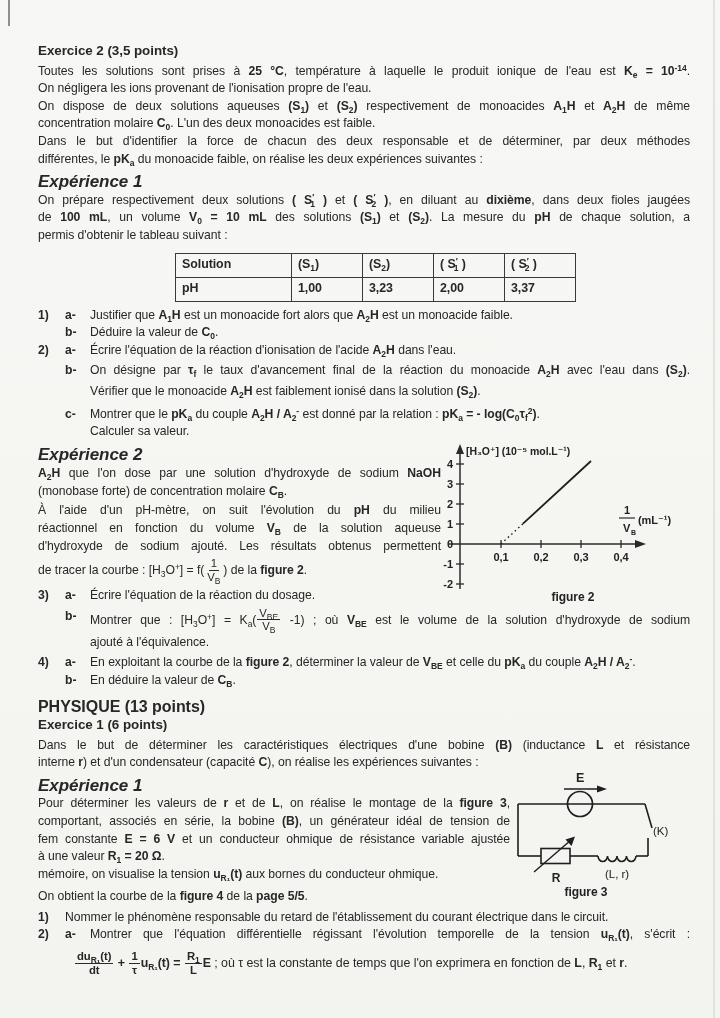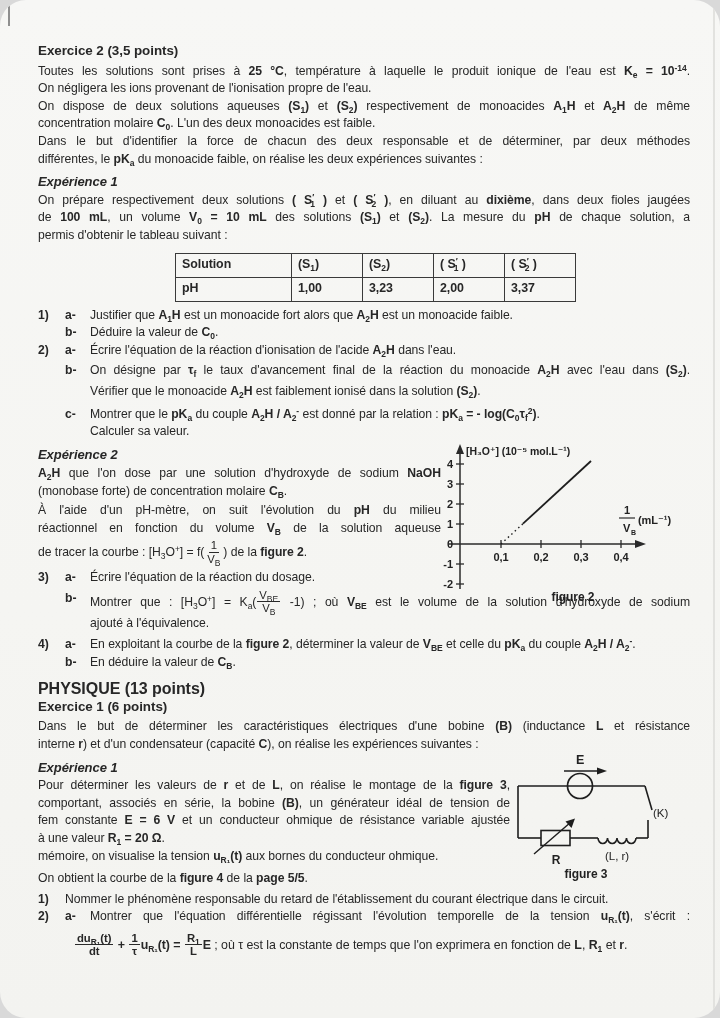--- a/index.html
+++ b/index.html
@@ -1,25 +1,25 @@
 <!DOCTYPE html>
 <html><head>
 <meta charset="utf-8">
 <style>
   html,body{margin:0;padding:0;background:#d9d9d9;}
   .page{
     position:relative;width:720px;height:1018px;overflow:hidden;
     background:linear-gradient(180deg,#f7f7f5 0%,#f5f5f2 60%,#f3f3f0 100%);
     font-family:"Liberation Sans","DejaVu Sans",sans-serif;
-    color:#272727;font-size:12.2px;line-height:17.6px;letter-spacing:-0.05px;border-radius:26px;
+    color:#272727;font-size:12.2px;line-height:17.6px;letter-spacing:-0.05px;
   }
   .content{position:absolute;left:38px;top:42px;width:652px;}
   .h1{font-size:13.4px;font-weight:bold;margin-bottom:3px;}
   .hphys{font-size:16px;font-weight:bold;margin-top:9px;}
-  .hexp{font-size:13px;font-weight:bold;font-style:italic;margin-top:5px;margin-bottom:1px;}
+  .hexp{font-size:17px;font-weight:bold;font-style:italic;margin-top:5px;margin-bottom:1px;}
   .ln{min-height:17.6px;}
   .j{text-align:justify;text-align-last:justify;}
   sub{font-size:8.5px;vertical-align:-3px;line-height:0;}
   sup{font-size:8.5px;vertical-align:4px;line-height:0;}
   sub.ts{margin-left:-4px;}
   f{display:inline-flex;flex-direction:column;align-items:center;vertical-align:middle;
     line-height:1.1;font-size:11.3px;margin:0 1px;transform:translateY(-1px);text-align:center;}
   f>n{display:block;border-bottom:1px solid #2a2a2a;padding:0 2px;}
   f>d{display:block;padding:0 2px;}
   table.ph{border-collapse:collapse;margin:8px 0 5px 137px;}
@@ -119,20 +119,21 @@
       <span class="qt">Calculer sa valeur.</span>
     </div>
 
     <div class="exp2sec">
       <div class="hexp">Expérience 2</div>
       <div class="col">
         <div class="ln j"><b>A<sub>2</sub>H</b> que l'on dose par une solution d'hydroxyde de sodium <b>NaOH</b></div>
         <div class="ln">(monobase forte) de concentration molaire <b>C<sub>B</sub></b>.</div>
         <div class="ln j">À l'aide d'un pH-mètre, on suit l'évolution du <b>pH</b> du milieu</div>
         <div class="ln j">réactionnel en fonction du volume <b>V<sub>B</sub></b> de la solution aqueuse</div>
+        <div class="ln j">d'hydroxyde de sodium ajouté. Les résultats obtenus permettent</div>
         <div class="ln mt3">de tracer la courbe : [H<sub>3</sub>O<sup>+</sup>] = f(<f>
               <n>1</n>
               <d>V<sub>B</sub></d>
             </f>) de la <b>figure 2</b>.</div>
       </div>
 
       <div class="fig2wrap">
         <svg width="272" height="170" viewBox="0 0 272 170">
           <g stroke="#2a2a2a" stroke-width="1.5">
             <line x1="21" y1="150" x2="21" y2="11"></line>

